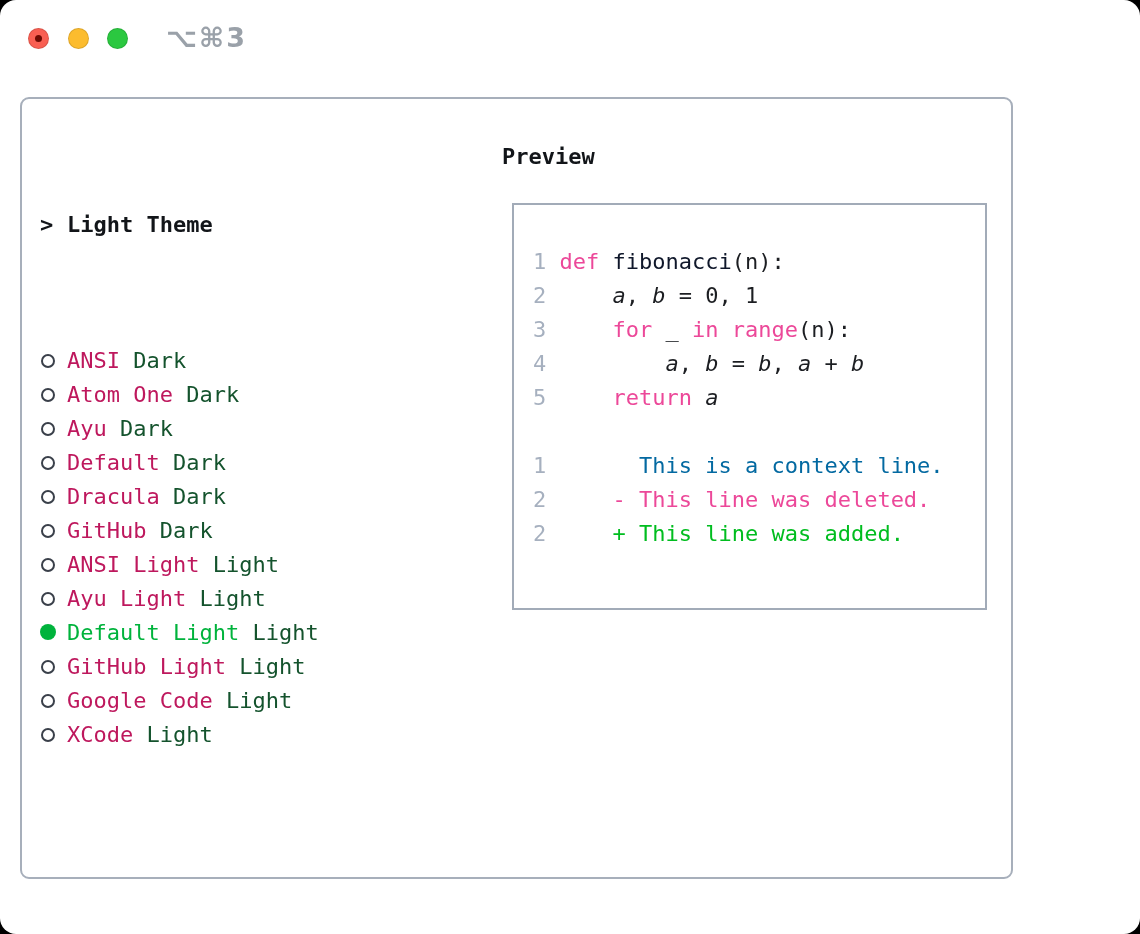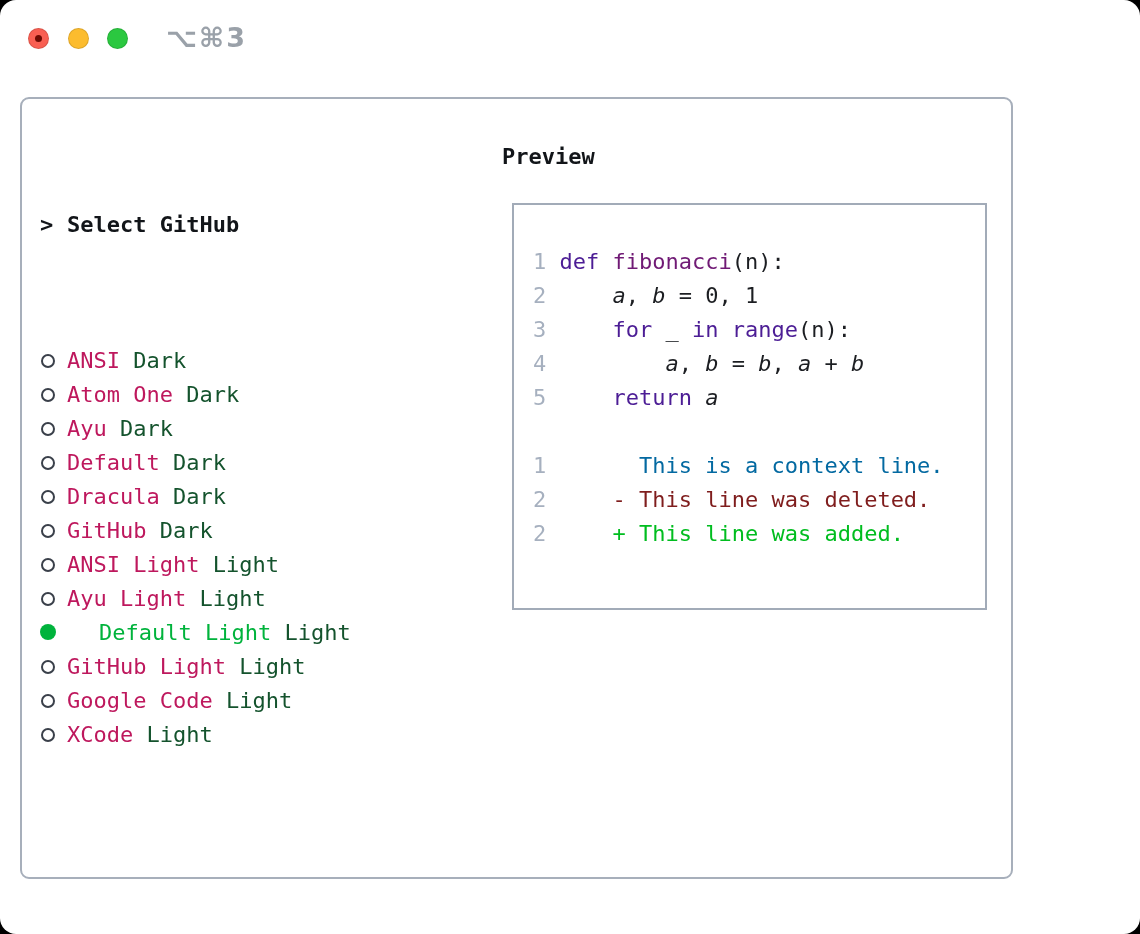--- a/index.html
+++ b/index.html
@@ -34,60 +34,60 @@
   .row { height:34px; display:flex; align-items:center; }
   .marker { display:inline-block; width:27px; flex:0 0 27px; }
   .radio {
     display:inline-block; width:14px; height:14px; border-radius:50%;
     border:2px solid #3a404a; margin-left:1px;
   }
   .radio.on { border:none; width:16px; height:16px; background:#00b33c; margin-left:0; }
   .prefix { color:#121519; font-weight:bold; }
   .heading { color:#121519; font-weight:bold; }
   .t-name { color:#be185d; }
-  .t-name.sel { color:#00b33c;margin-left:32px; }
+  .t-name.sel { color:#00b33c; }
   .t-variant { color:#14532d; }
   .blank { height:34px; }
 
   
   .preview-title { position:absolute; left:480px; top:41px; height:34px; line-height:34px; font-size:22px; font-weight:bold; color:#121519;text-align:right; }
   .preview-box {
     position:absolute; left:490px; top:104px; width:475px; height:407px;
     border:2px solid #a2abb8; background:#fff;
   }
   .code { position:absolute; left:19px; top:40px; font-size:22px; line-height:34px; white-space:pre; }
   .cline { height:34px; }
   .lnum { color:#a6b0bf; }
   .plain { color:#1c1e22; }
-  .kw { color:#4c1d95; }
-  .fn { color:#701a75; }
+  .kw { color:#ec4899; }
+  .fn { color:#0f172a; }
   .var { color:#1c1e22; font-style:italic; }
   .ctx { color:#0369a1; }
-  .del { color:#7f1d1d; }
+  .del { color:#ec4899; }
   .add { color:#00bd1f;margin-top:37px; }
 </style>
 </head>
 <body>
 
 <div class="window">
 
   <div class="titlebar">
     <span class="tl red">
         <span class="dot"></span>
       </span>
     <span class="tl yellow"></span>
     <span class="tl green"></span>
     <span class="shortcut">⌥⌘3</span>
   </div>
 
   <div class="content-box">
 
     <div class="left-panel">
       <div class="row">
-        <span class="marker prefix">&gt;</span><span class="heading">Select GitHub</span>
+        <span class="marker prefix">&gt;</span><span class="heading">Light Theme</span>
       </div>
 
       <div id="theme-list"><div class="row"><span class="marker"><span class="radio"></span></span><span class="t-name">ANSI</span><span class="t-variant"> Dark</span></div><div class="row"><span class="marker"><span class="radio"></span></span><span class="t-name">Atom One</span><span class="t-variant"> Dark</span></div><div class="row"><span class="marker"><span class="radio"></span></span><span class="t-name">Ayu</span><span class="t-variant"> Dark</span></div><div class="row"><span class="marker"><span class="radio"></span></span><span class="t-name">Default</span><span class="t-variant"> Dark</span></div><div class="row"><span class="marker"><span class="radio"></span></span><span class="t-name">Dracula</span><span class="t-variant"> Dark</span></div><div class="row"><span class="marker"><span class="radio"></span></span><span class="t-name">GitHub</span><span class="t-variant"> Dark</span></div><div class="row"><span class="marker"><span class="radio"></span></span><span class="t-name">ANSI Light</span><span class="t-variant"> Light</span></div><div class="row"><span class="marker"><span class="radio"></span></span><span class="t-name">Ayu Light</span><span class="t-variant"> Light</span></div><div class="row"><span class="marker"><span class="radio on"></span></span><span class="t-name sel">Default Light</span><span class="t-variant"> Light</span></div><div class="row"><span class="marker"><span class="radio"></span></span><span class="t-name">GitHub Light</span><span class="t-variant"> Light</span></div><div class="row"><span class="marker"><span class="radio"></span></span><span class="t-name">Google Code</span><span class="t-variant"> Light</span></div><div class="row"><span class="marker"><span class="radio"></span></span><span class="t-name">XCode</span><span class="t-variant"> Light</span></div></div>
 
       <div class="blank"></div>
 
       
 
       
 

